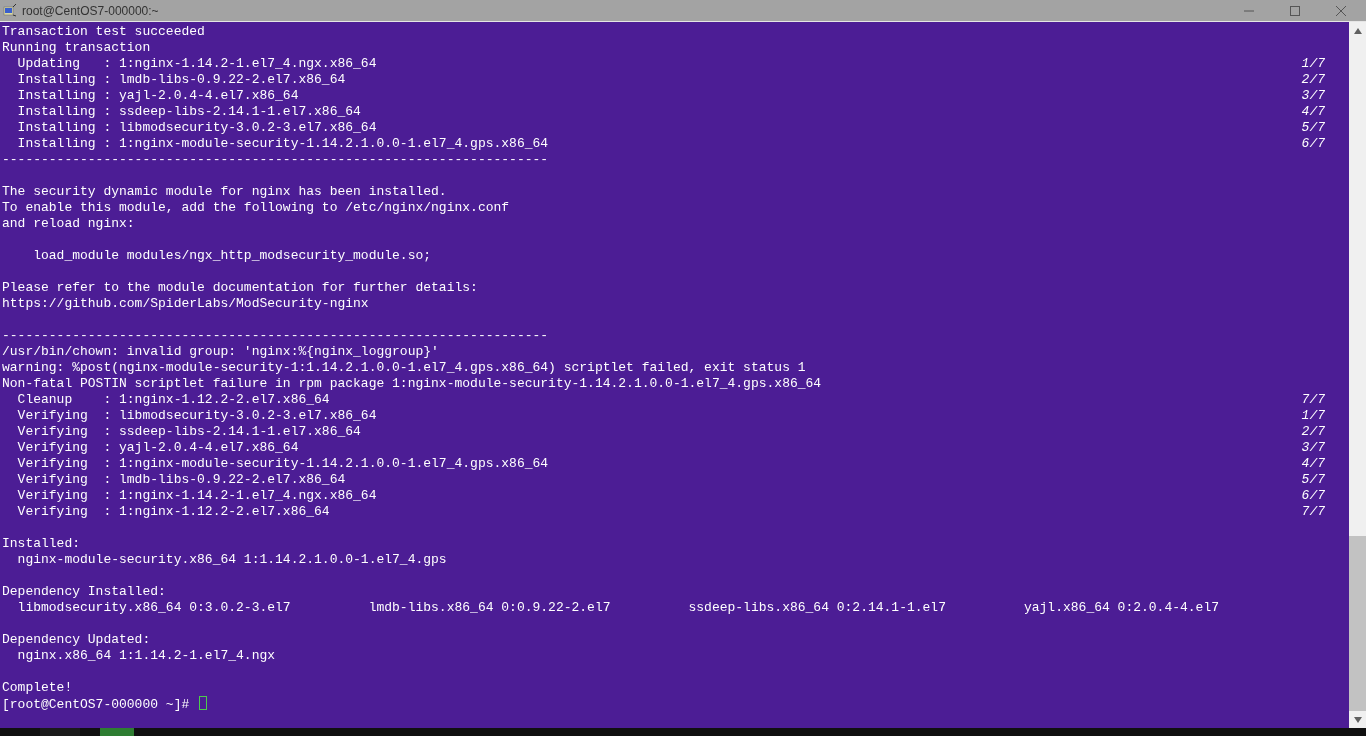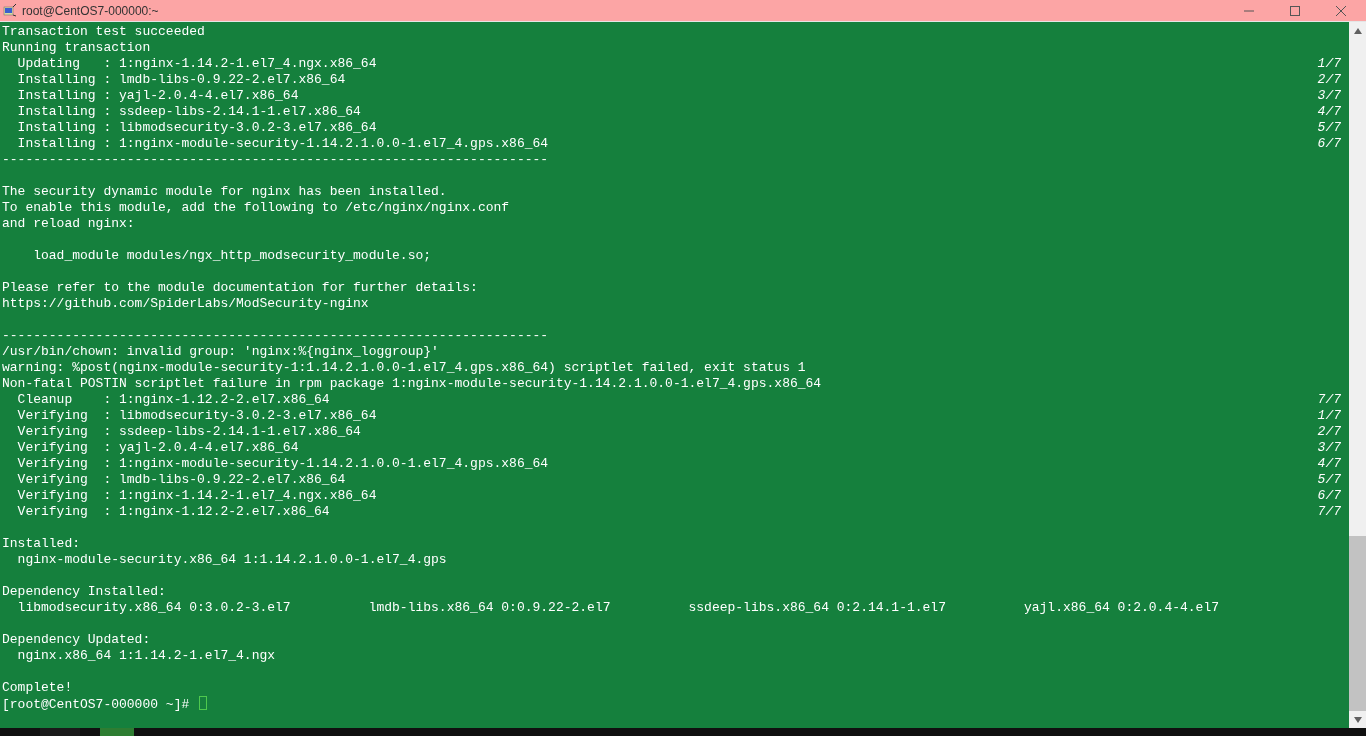--- a/index.html
+++ b/index.html
@@ -1,24 +1,24 @@
 <!DOCTYPE html>
 <html><head>
 <meta charset="utf-8">
 <style>
   * { margin: 0; padding: 0; box-sizing: border-box; }
   html, body { width: 1366px; height: 736px; overflow: hidden; font-family: "Segoe UI", Tahoma, sans-serif; background: #ffffff; }
   .window { width: 1366px; height: 736px; display: flex; flex-direction: column; }
-  .titlebar { height: 22px; background: #fca5a5; display: flex; align-items: center; padding: 0 2px; border-bottom: 1px solid #e5e5e5; }
+  .titlebar { height: 22px; background: #a3a3a3; display: flex; align-items: center; padding: 0 2px; border-bottom: 1px solid #e5e5e5; }
   .titlebar .icon { width: 16px; height: 16px; margin-right: 4px; display: flex; align-items: center; justify-content: center; }
   .titlebar .title { font-size: 12px; color: #333; flex: 0 0 auto; }
   .titlebar .spacer { flex: 1; }
   .titlebar .winbtn { width: 46px; height: 22px; display: flex; align-items: center; justify-content: center; color: #555; }
   .body { flex: 1; display: flex; background: #000; }
-  .terminal { flex: 1; background: #15803d; color: #fff; font-family: Consolas, "Liberation Mono", monospace; font-size: 13px; line-height: 16px; padding: 2px 2px 2px 2px; white-space: pre; overflow: hidden; }
+  .terminal { flex: 1; background: #4c1d95; color: #fff; font-family: Consolas, "Liberation Mono", monospace; font-size: 13px; line-height: 16px; padding: 2px 18px 2px 2px; white-space: pre; overflow: hidden; }
   .row { display: flex; justify-content: center; }
   .row .left { flex: 0 0 auto; }
   .row .fill { flex: 1; }
   .row .right { flex: 0 0 auto; padding-right: 6px; font-style: italic; }
   .cursor { display: inline-block; width: 8px; height: 14px; border: 1px solid #4ec94e; margin-left: 2px; vertical-align: -2px; }
   .scrollbar { width: 17px; background: #f0f0f0; display: flex; flex-direction: column; }
   .sb-btn { height: 17px; background: #f0f0f0; display: flex; align-items: center; justify-content: center; color: #606060; font-size: 9px; }
   .sb-track { flex: 1; background: #f0f0f0; position: relative; }
   .sb-thumb { position: absolute; left: 0; right: 0; background: #c2c2c2; }
   .taskbar { height: 8px; background: #101010; display: flex; align-items: center; }

